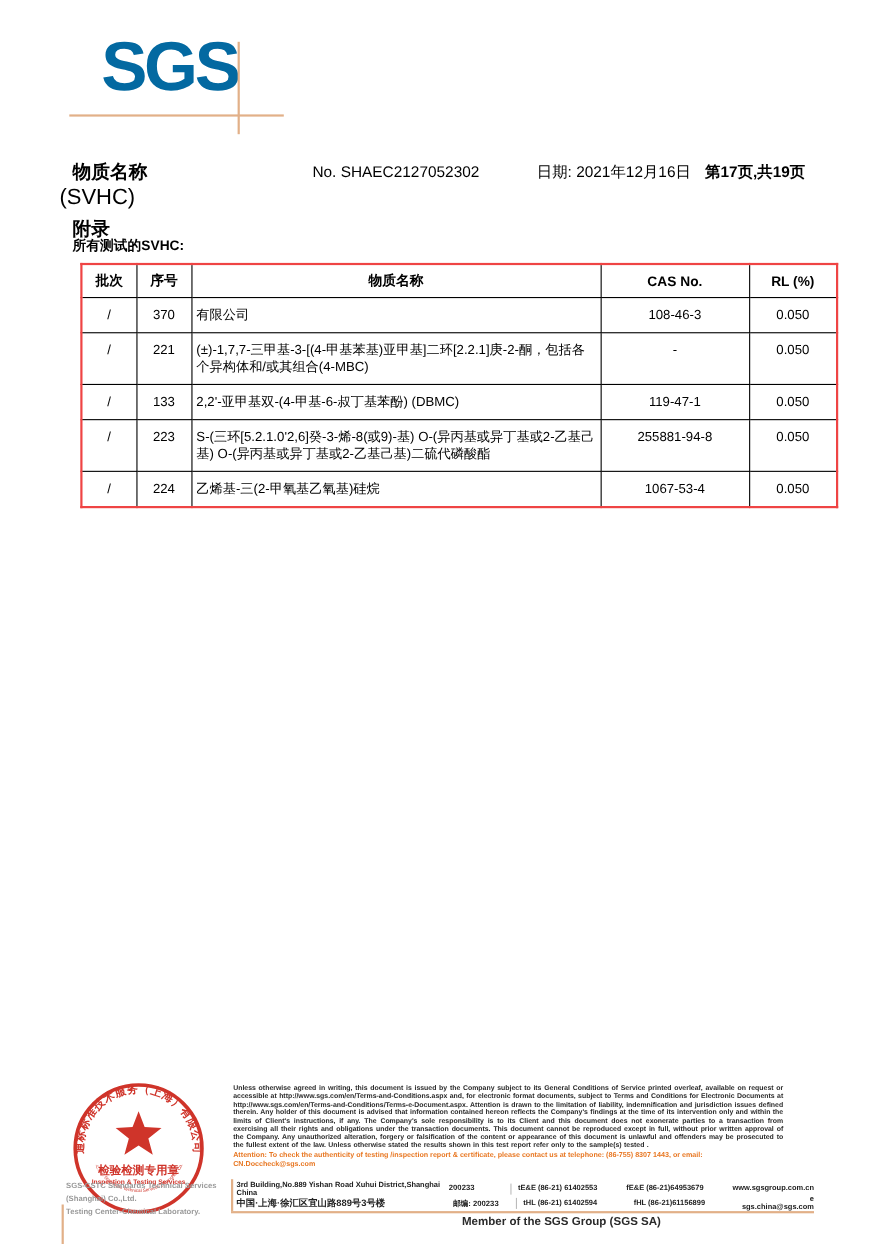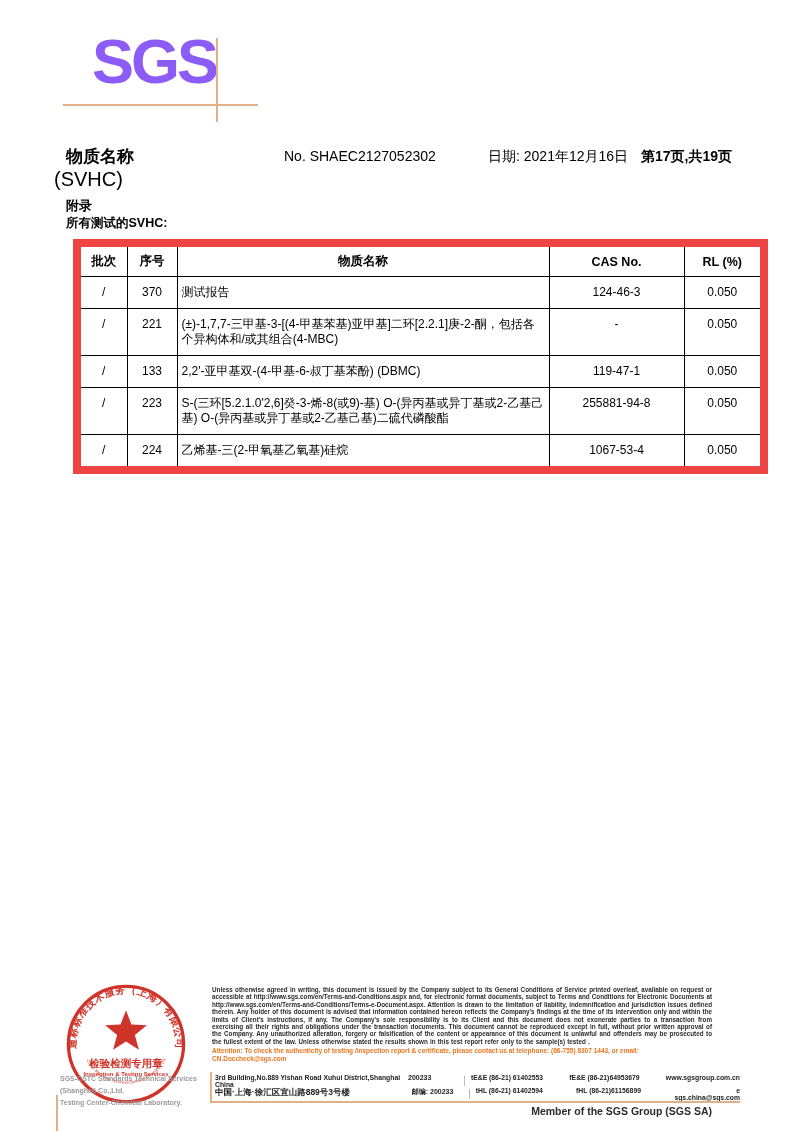--- a/index.html
+++ b/index.html
@@ -11,39 +11,39 @@
     height: 1131px;
     margin: 0 auto;
     background: #ffffff;
     overflow: hidden;
     color: #000;
   }
   
   .logo-text {
     position: absolute; left: 92px; top: 30px;
     font-size: 63px; font-weight: bold; letter-spacing: -3px;
-    color: #8b5cf6; line-height: 1;
+    color: #0369a1; line-height: 1;
     font-family: "Liberation Sans", sans-serif;
   }
   .crop-h { position: absolute; left: 63px; top: 104px; width: 195px; height: 2px; background: #e2b088; }
   .crop-v { position: absolute; left: 216px; top: 38px; width: 2px; height: 84px; background: #e2b088; }
   .crop-bl { position: absolute; left: 56px; top: 1095px; width: 2px; height: 36px; background: #e2b088; }
   
   .title-main { position: absolute; left: 66px; top: 145px; font-size: 17px; font-weight: bold; }
   .title-sub  { position: absolute; left: 54px; top: 168px; font-size: 20px; font-weight: normal; }
   .report-no  { position: absolute; left: 284px; top: 148px; font-size: 14px; }
   .report-date{ position: absolute; left: 488px; top: 148px; font-size: 14px; }
   .page-info  { position: absolute; left: 641px; top: 148px; font-size: 14px; font-weight: bold; }
-  .appendix   { position: absolute; left: 66px; top: 197px; font-size: 13px; font-weight: bold; }
+  .appendix   { position: absolute; left: 66px; top: 197px; font-size: 17px; font-weight: bold; }
   .section-label { position: absolute; left: 66px; top: 215px; font-size: 12.5px; font-weight: bold; }
   
   table.svhc {
     position: absolute; left: 73px; top: 239px;
     width: 687px; border-collapse: collapse; table-layout: fixed;
-    border: 8px solid #ef4444;
+    border: 2px solid #ef4444;
     font-size: 12px;
   }
   table.svhc th, table.svhc td { border: 1.5px solid #000; }
   table.svhc th {
     font-weight: bold; text-align: center; font-size: 12.5px;
     padding: 6px 2px; vertical-align: middle;
   }
   table.svhc td { padding: 8px 4px; vertical-align: top; line-height: 15px; }
   td.c-center { text-align: center; }
   td.c-name { text-align: left; padding-left: 5px; }
@@ -62,31 +62,31 @@
     font-weight: 600; color: #2b2b2b; word-spacing: 0.4px;
   }
   .attention-text {
     margin-top: 2px; font-size: 6.5px; line-height: 7.6px;
     color: #e87722; font-weight: bold; text-align: left;
   }
   
   .addr-vline { position: absolute; left: 210px; top: 1072px; width: 2px; height: 29px; background: #e2b088; }
   .addr-hline { position: absolute; left: 210px; top: 1101px; width: 530px; height: 2px; background: #e2b088; }
   .addr-block { position: absolute; left: 215px; top: 1074px; width: 525px; }
-  .addr-row { display: flex; align-items: flex-start; height: 13px; }
+  .addr-row { display: flex; align-items: center; height: 13px; }
   .addr-main { width: 200px; font-size: 6.8px; color: #222; font-weight: 600; }
   .addr-main.cn { font-size: 8.5px; }
   .addr-post { width: 58px; font-size: 7px; color: #222; font-weight: 600; }
   .addr-sep { width: 1px; height: 10px; background: #bbb; margin-right: 6px; align-self: center; }
   .addr-tel { width: 102px; font-size: 6.8px; color: #222; font-weight: 600; }
   .addr-fax { width: 100px; font-size: 6.8px; color: #222; font-weight: 600; }
   .addr-link { flex: 1; text-align: right; font-size: 6.8px; color: #222; font-weight: 600; }
   .member-line {
     position: absolute; left: 420px; top: 1105px; width: 292px;
-    text-align: right; font-size: 10.5px; font-weight: 600; color: #2b2b2b;
+    text-align: left; font-size: 10.5px; font-weight: 600; color: #2b2b2b;
   }
 </style>
 </head>
 <body>
 
 <div class="page">
 
   <div class="logo-text">SGS</div>
   <div class="crop-h"></div>
   <div class="crop-v"></div>
@@ -114,22 +114,22 @@
         <th>序号</th>
         <th>物质名称</th>
         <th>CAS No.</th>
         <th>RL (%)</th>
       </tr>
     </thead>
     <tbody id="svhc-tbody">
         <tr>
           <td class="c-center">/</td>
           <td class="c-center">370</td>
-          <td class="c-name">测试报告</td>
-          <td class="c-center">124-46-3</td>
+          <td class="c-name">有限公司</td>
+          <td class="c-center">108-46-3</td>
           <td class="c-center">0.050</td>
         </tr>
         <tr>
           <td class="c-center">/</td>
           <td class="c-center">221</td>
           <td class="c-name">(±)-1,7,7-三甲基-3-[(4-甲基苯基)亚甲基]二环[2.2.1]庚-2-酮，包括各个异构体和/或其组合(4-MBC)</td>
           <td class="c-center">-</td>
           <td class="c-center">0.050</td>
         </tr>
         <tr>

